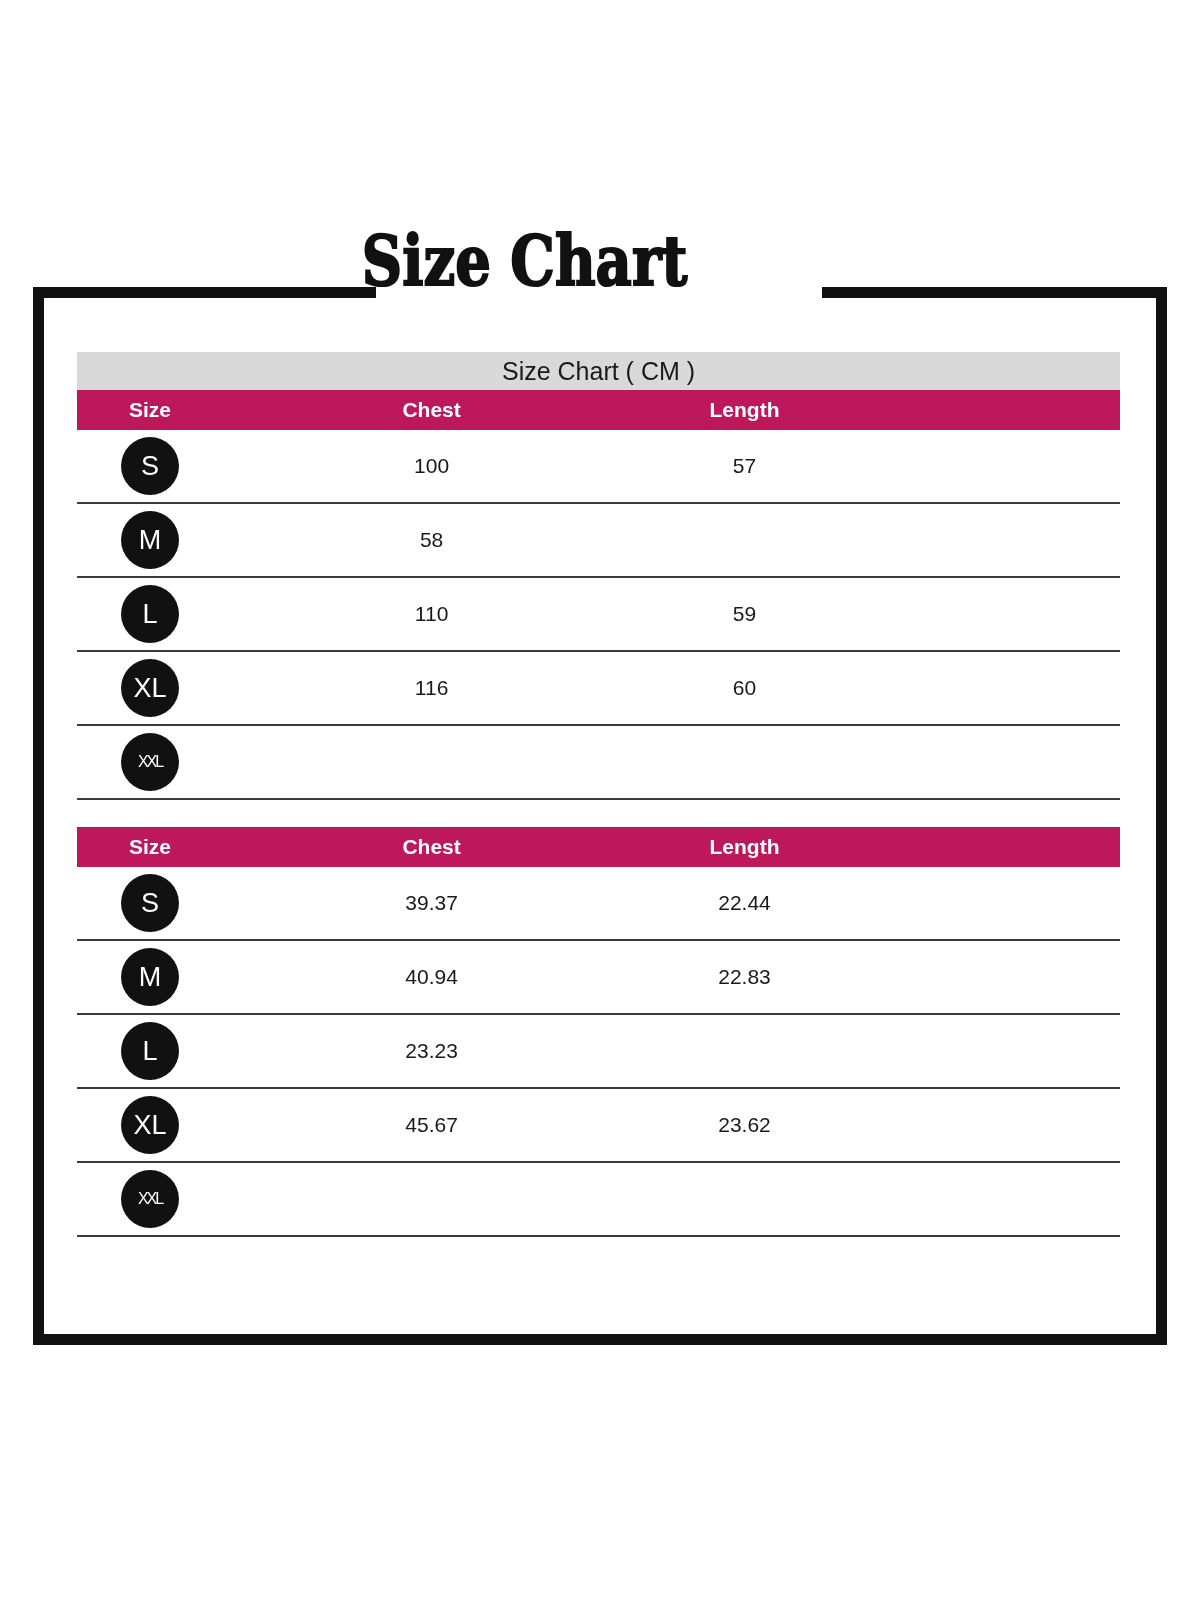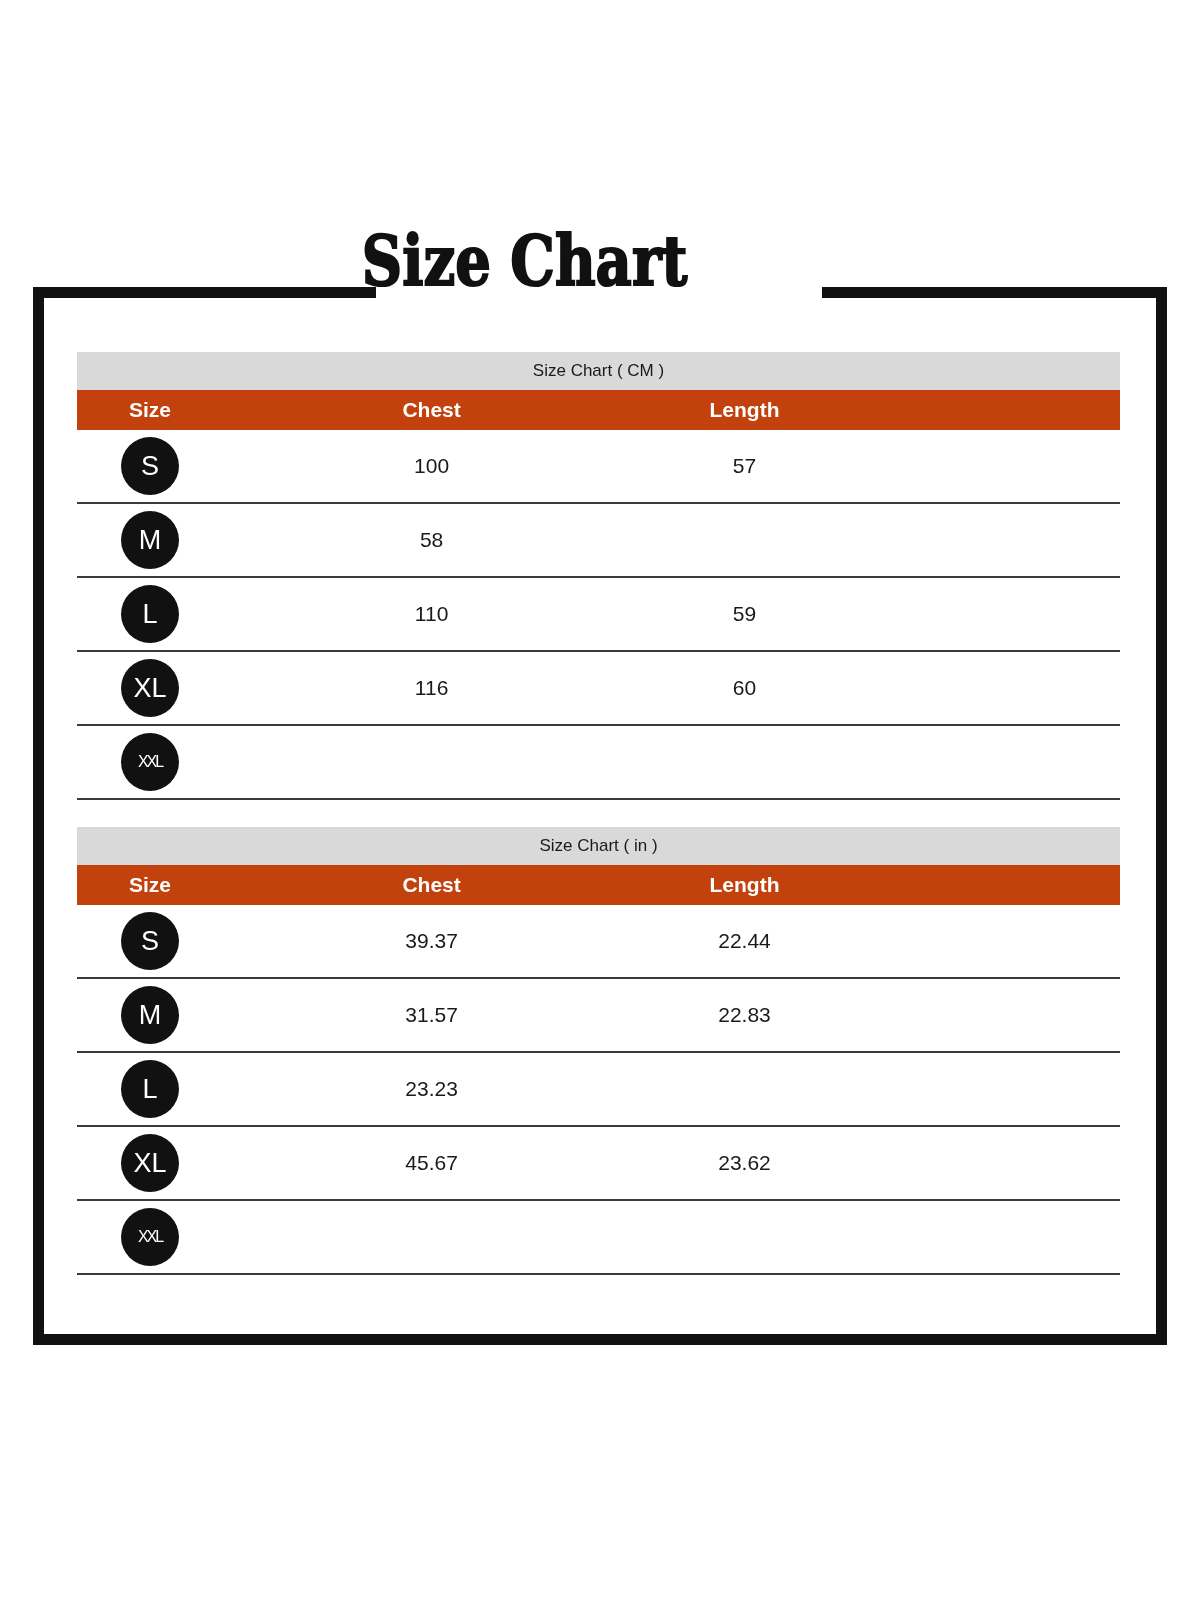--- a/index.html
+++ b/index.html
@@ -60,26 +60,26 @@
     width: 1043px;
   }
   .size-table.cm { top: 352px; }
   .size-table.in { top: 827px; }
 
   .caption-band {
     height: 38px;
     line-height: 38px;
     background: #d9d9d9;
     text-align: center;
-    font-size: 17px;
+    font-size: 25px;
     color: #1a1a1a;
   }
   .head-row {
     height: 40px;
-    background: #c2410c;
+    background: #be185d;
     display: grid;
     grid-template-columns: 14% 40% 20% 26%;
     align-items: center;
   }
   .head-row .hcell {
     color: #ffffff;
     font-weight: bold;
     font-size: 21px;
     text-align: center;
   }
@@ -170,42 +170,41 @@
     <div class="cell">
         <span class="badge">XXL</span>
       </div>
     <div class="cell"></div>
     <div class="cell"></div>
     <div class="cell"></div>
   </div>
 </div>
 
 <div class="size-table in">
-  <div class="caption-band">Size Chart ( in )</div>
 
   <div class="head-row">
     <div class="hcell">Size</div>
     <div class="hcell">Chest</div>
     <div class="hcell">Length</div>
     <div class="hcell"></div>
   </div>
 
   <div class="trow">
     <div class="cell">
         <span class="badge">S</span>
       </div>
     <div class="cell">39.37</div>
     <div class="cell">22.44</div>
     <div class="cell"></div>
   </div>
   <div class="trow">
     <div class="cell">
         <span class="badge">M</span>
       </div>
-    <div class="cell">31.57</div>
+    <div class="cell">40.94</div>
     <div class="cell">22.83</div>
     <div class="cell"></div>
   </div>
   <div class="trow">
     <div class="cell">
         <span class="badge">L</span>
       </div>
     <div class="cell">23.23</div>
     <div class="cell"></div>
   </div>

